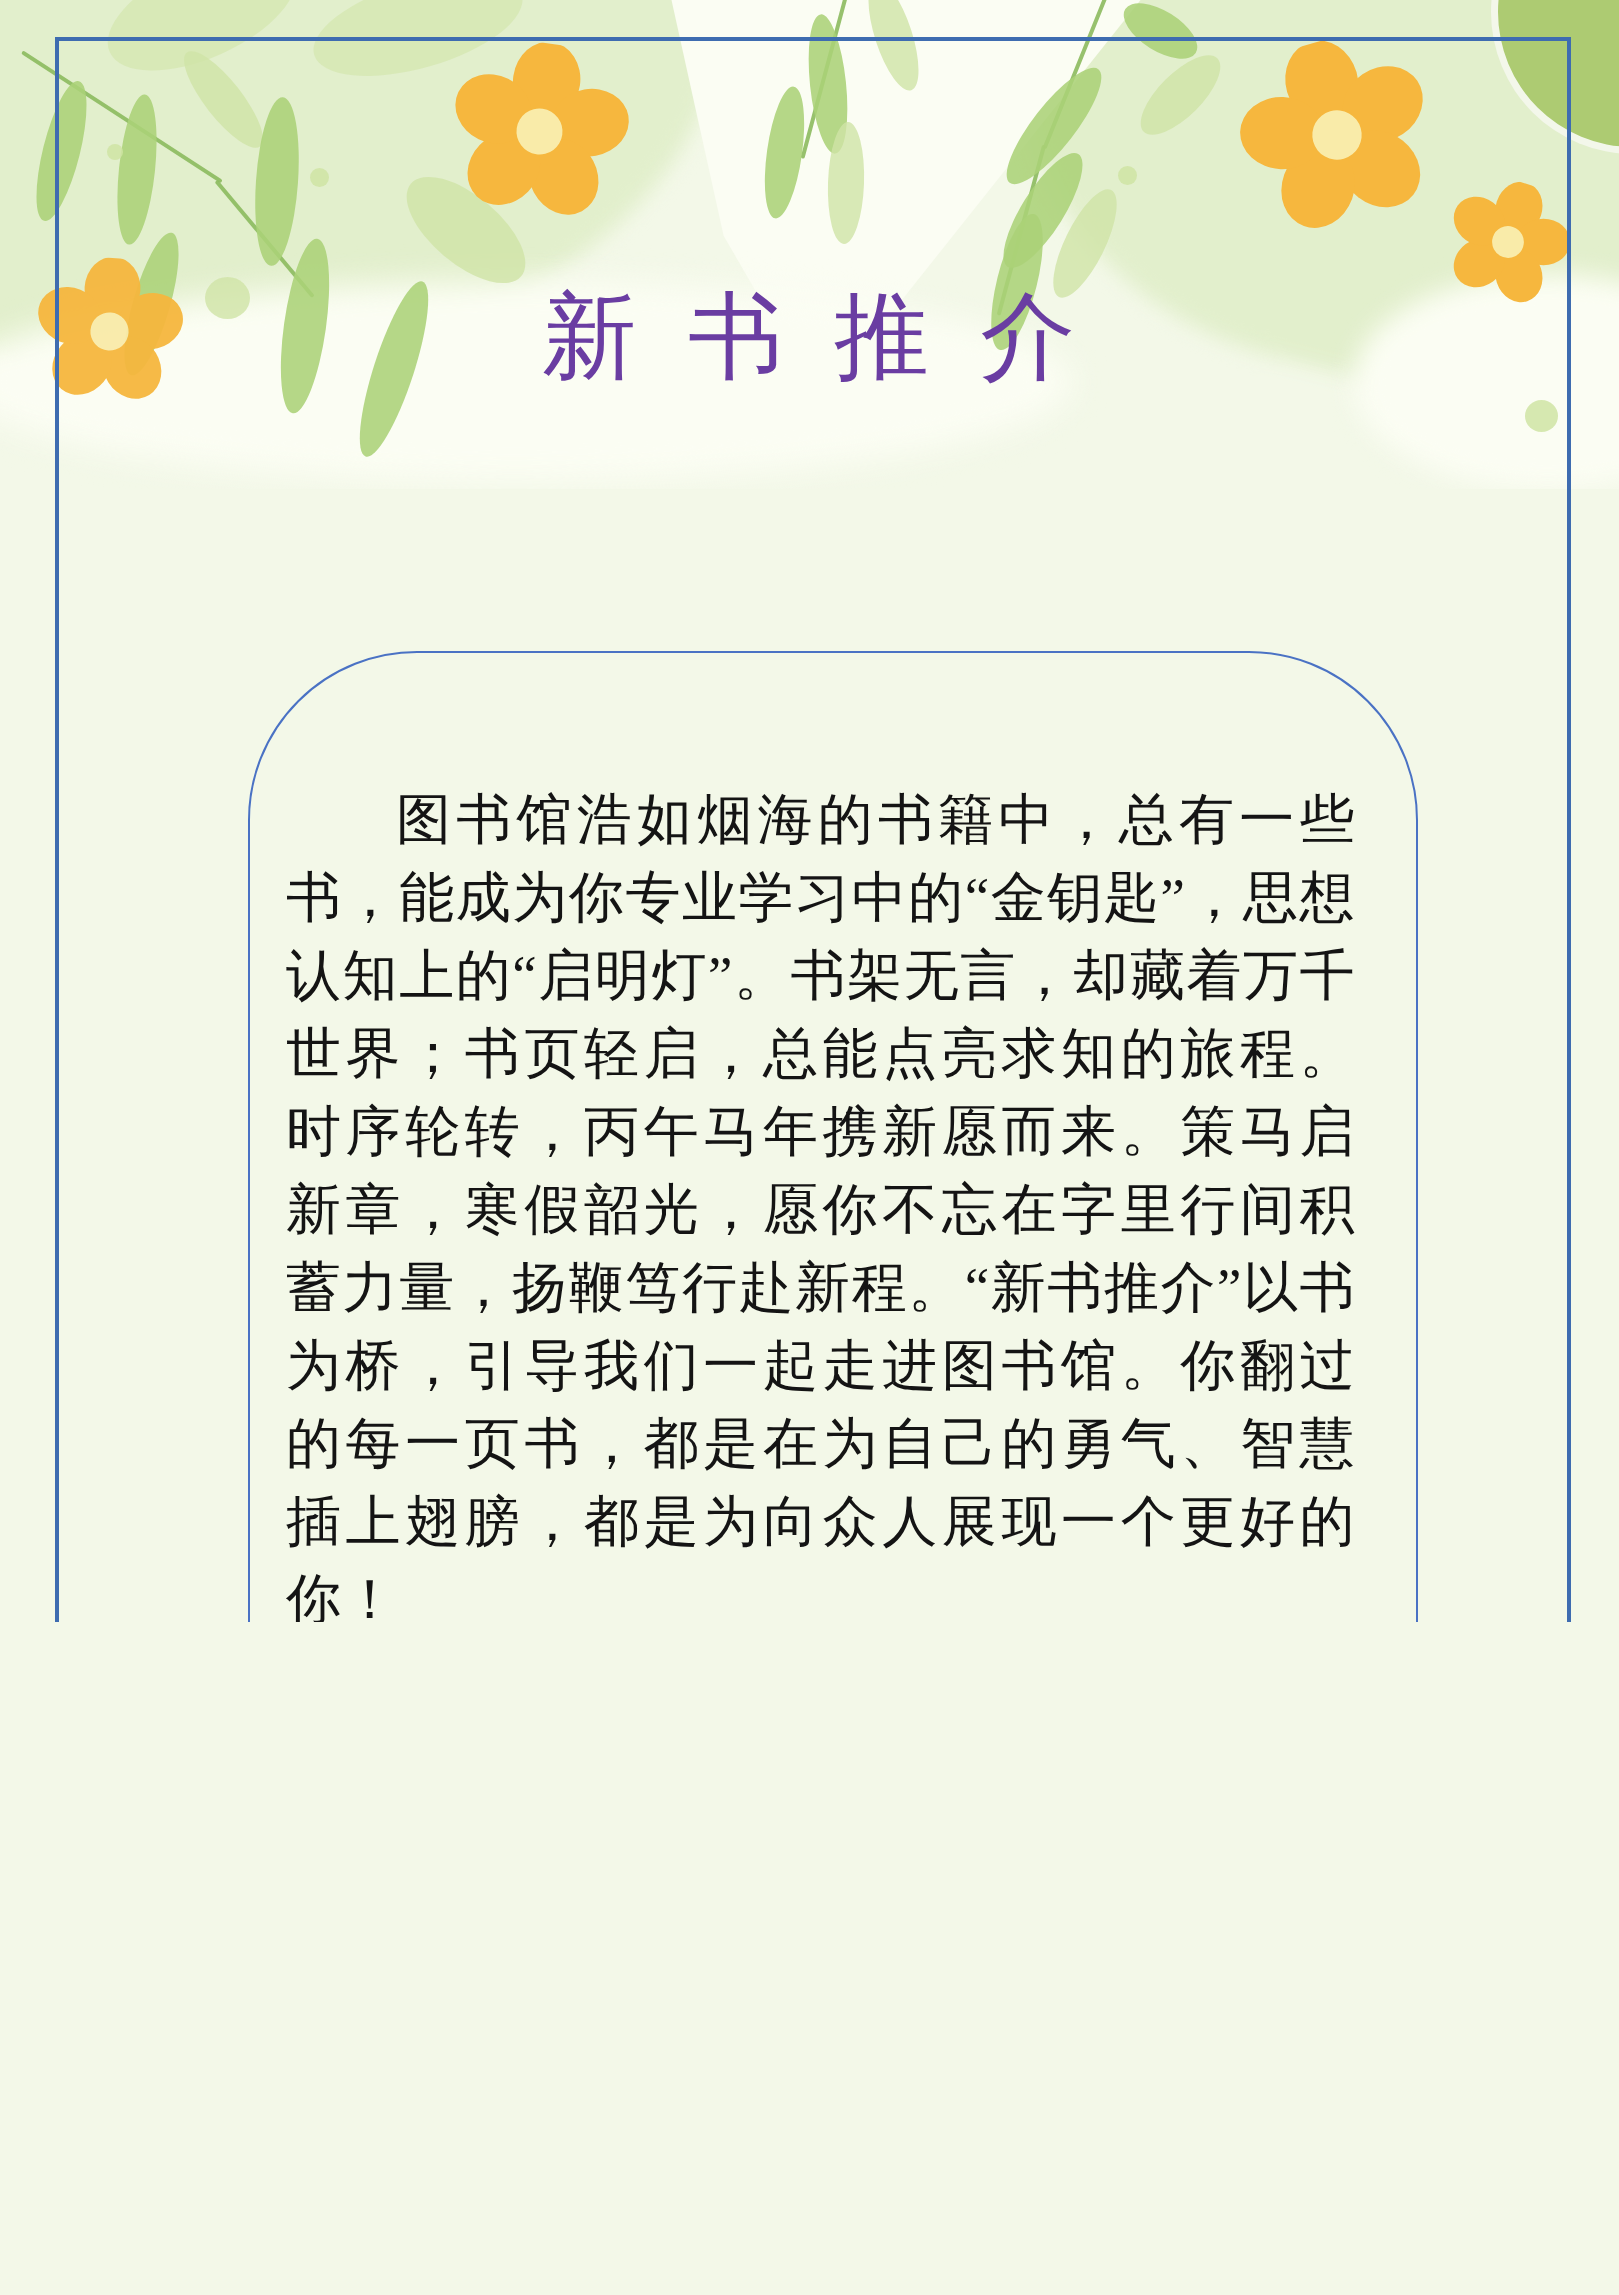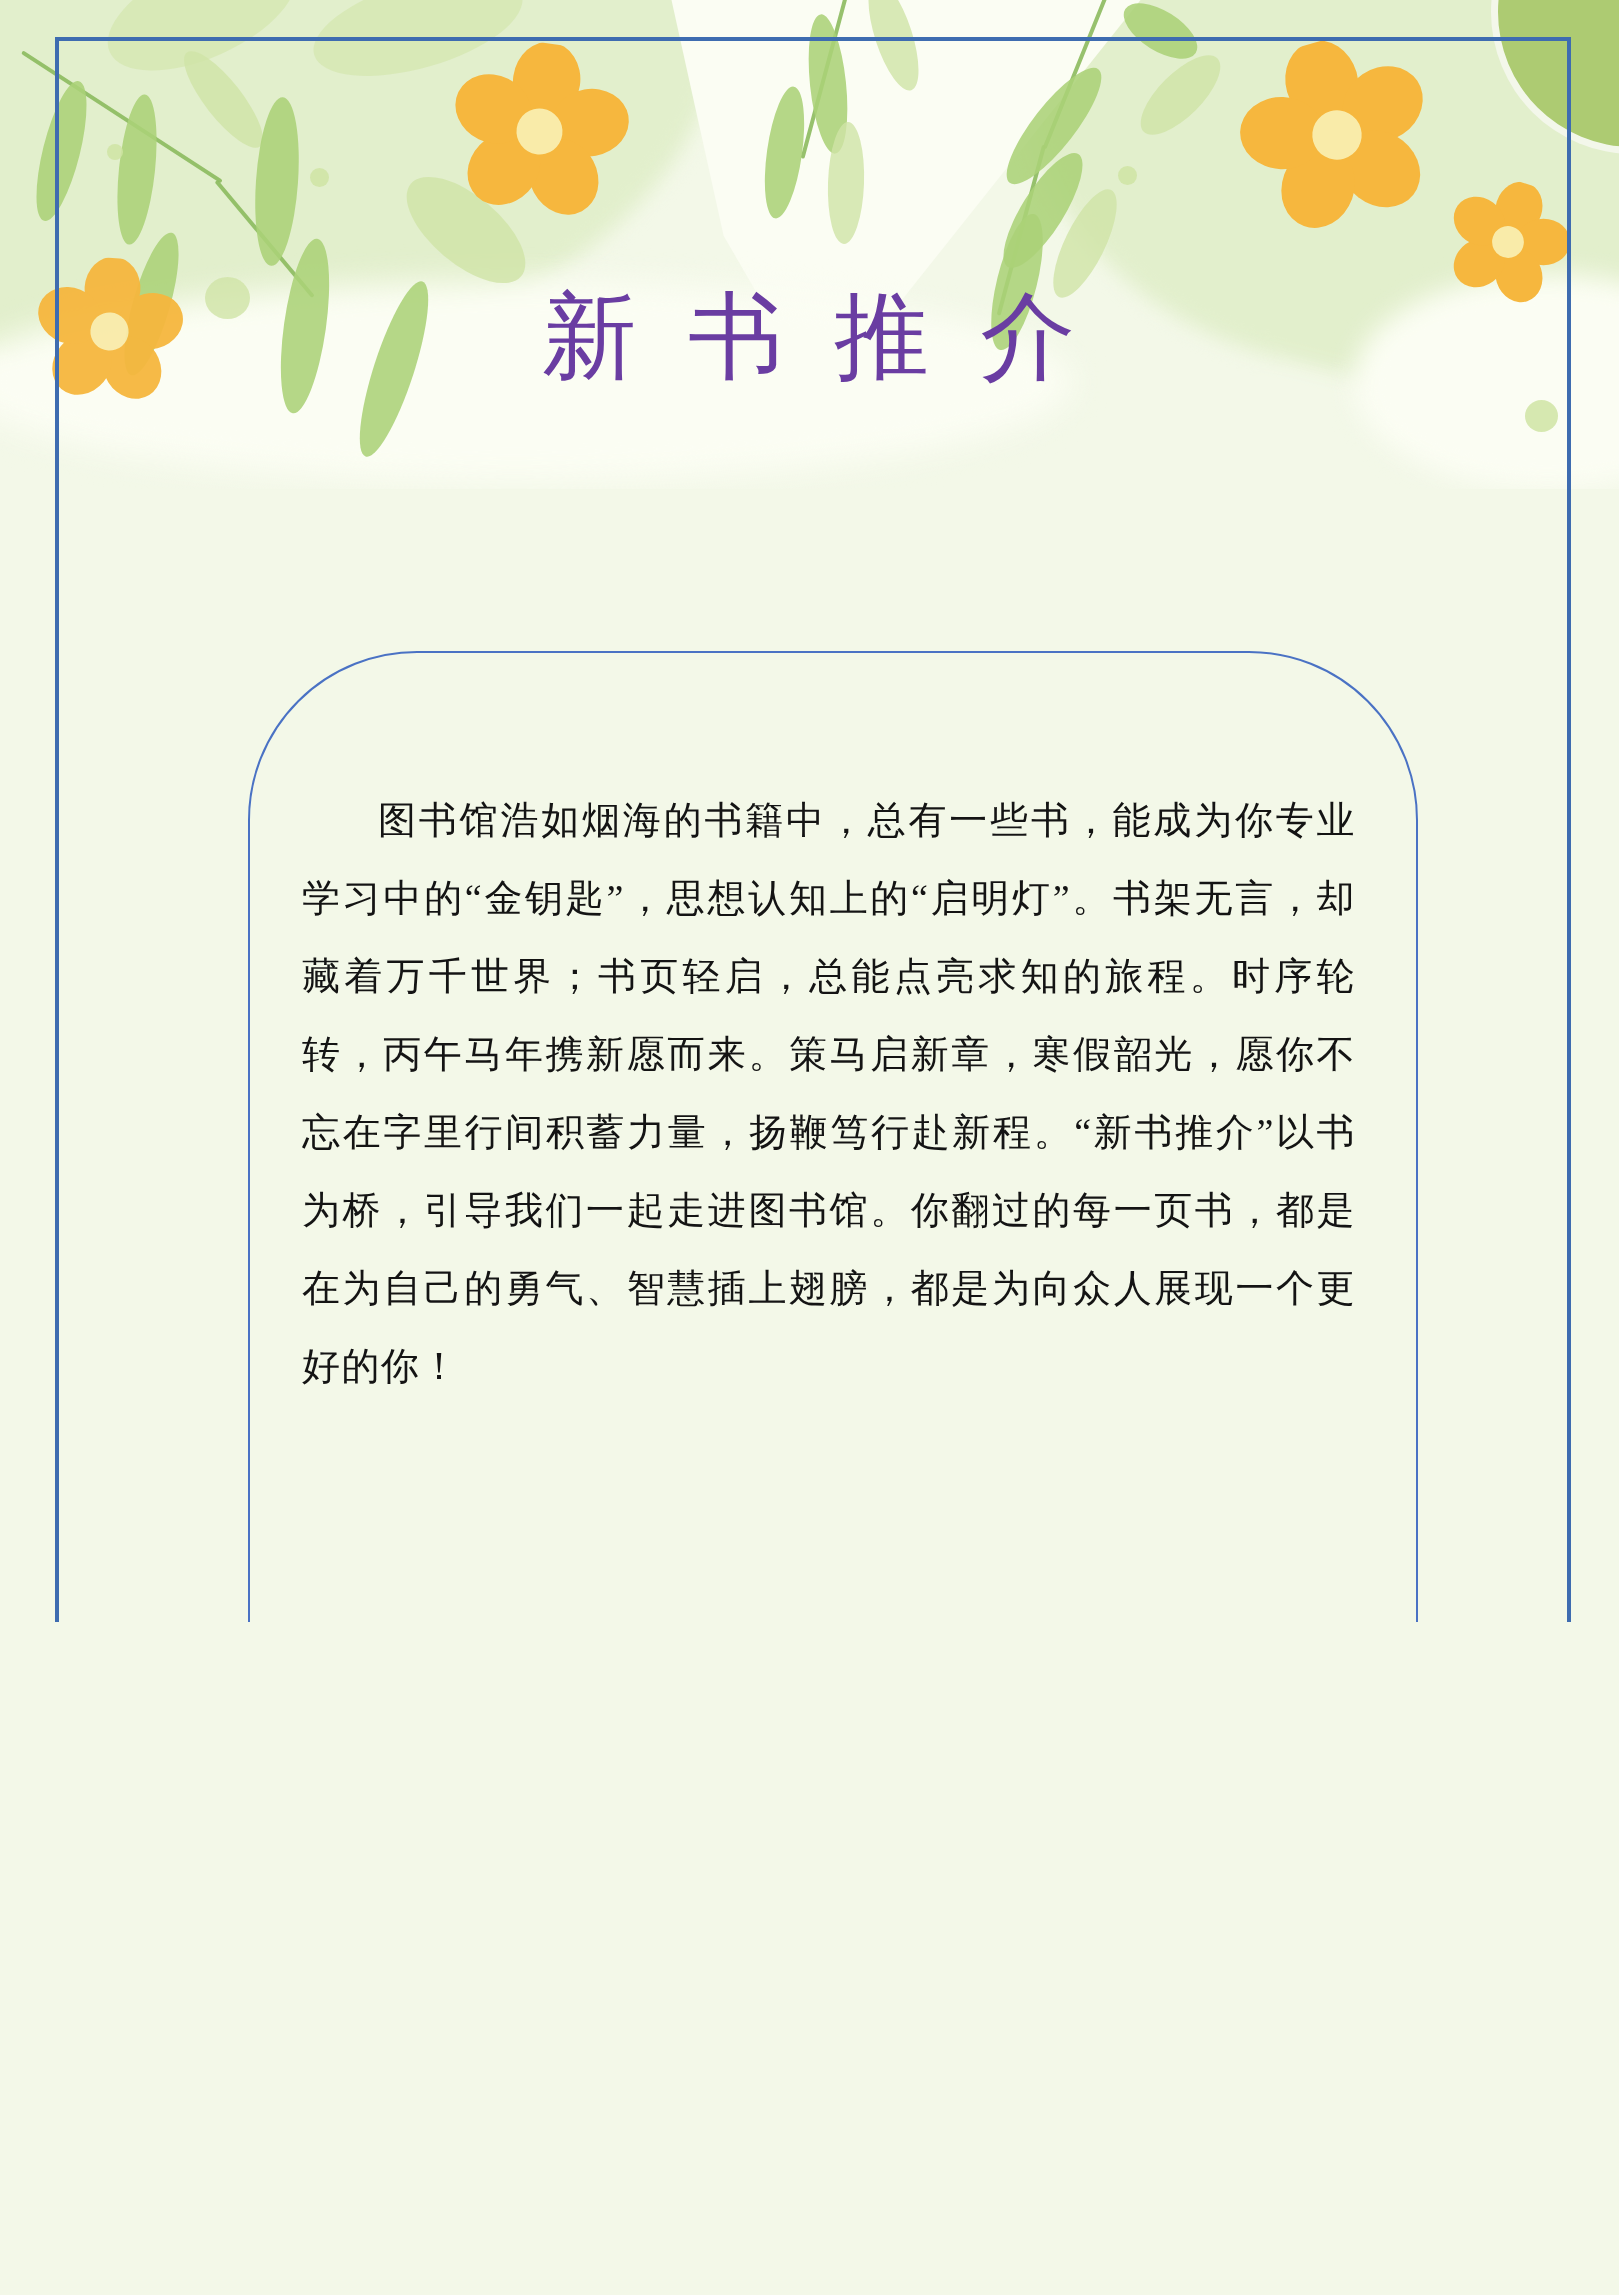--- a/index.html
+++ b/index.html
@@ -47,22 +47,22 @@
          border:4.3px solid var(--frame_border,#3e6cb0);}
 
   
   .title{position:absolute;left:0;top:285px;width:1620px;text-align:center;
          font-size:95px;line-height:1.1;font-weight:400;
          color:var(--title,#6a3da2);word-spacing:21.6px;letter-spacing:2.9px;}
 
   
   .quote-box{position:absolute;left:248px;top:651px;width:1170px;height:1161px;box-sizing:border-box;
              border:2.9px solid var(--box_border,#4a72c4);border-radius:169px;}
-  .quote-text{box-sizing:border-box;width:100%;padding:128px 60px 0 52px;
-              font-size:38px;line-height:78px;letter-spacing:1.4px;
+  .quote-text{box-sizing:border-box;width:100%;padding:128px 60px 0 36px;
+              font-size:55px;line-height:78px;letter-spacing:1.4px;
               color:var(--text,#141414);
               text-align:justify;text-justify:inter-ideograph;
               text-indent:2em;word-break:break-all;}
 </style>
 </head>
 <body>
 
 <div class="page">
 
   <div class="decor">

